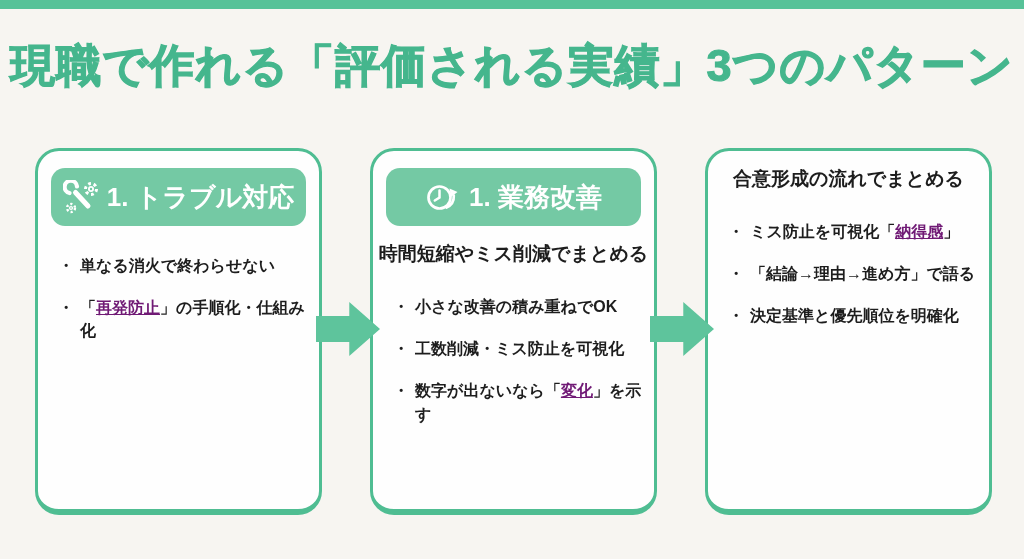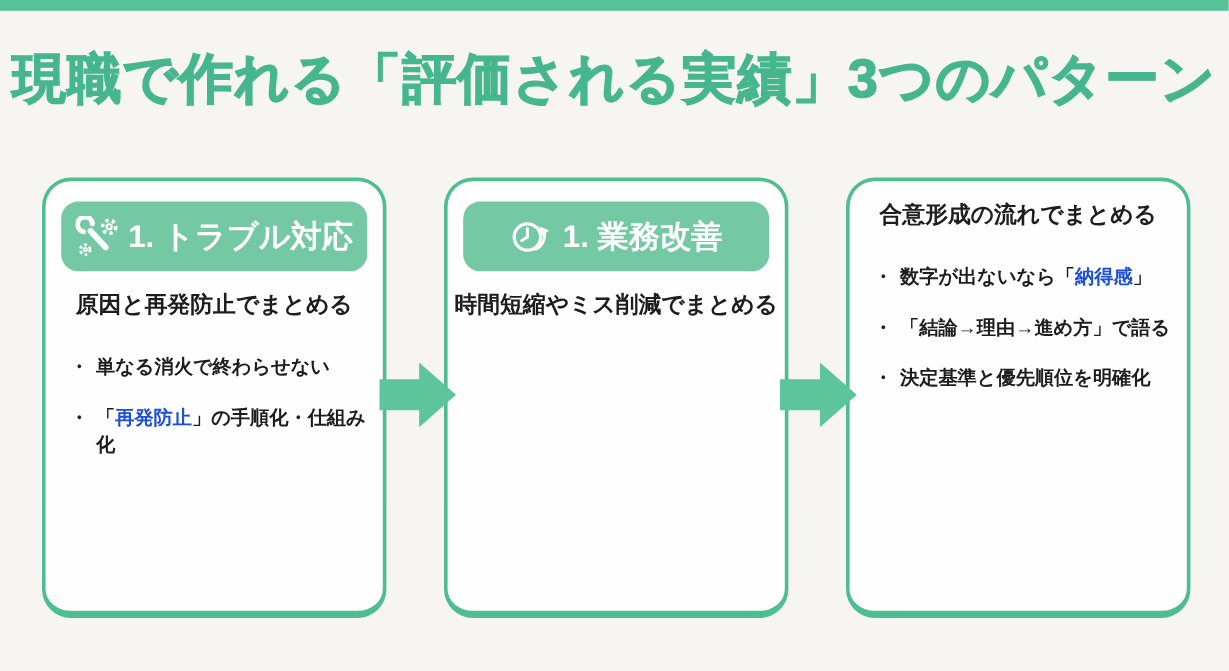--- a/index.html
+++ b/index.html
@@ -57,21 +57,21 @@
   }
   .bullets li {
     position:relative;
     padding-left:22px;
     margin-bottom:19px;
   }
   .bullets li::before {
     content:"・";
     position:absolute; left:0; top:0;
   }
-  .seg-orange { color:#1d4ed8; }
+  .seg-orange { color:#701a75;text-decoration:underline; }
   .flow-arrow {
     position:absolute; top:154px; width:64px; height:54px;
     background:#5ec49c;
     clip-path:polygon(0% 26%, 52% 26%, 52% 0%, 100% 50%, 52% 100%, 52% 74%, 0% 74%);
     z-index:2;
   }
   .flow-arrow.a1 { left:281px; }
   .flow-arrow.a2 { left:615px; }
 </style>
 </head>
@@ -90,46 +90,50 @@
           <path d="M6.5 13 A 6.2 6.2 0 1 1 14 6.5" stroke-width="4.2" stroke-linecap="round"></path>
           <line x1="12.5" y1="12.5" x2="25" y2="26" stroke-width="5" stroke-linecap="round"></line>
           <circle cx="28" cy="9" r="5.5" stroke-width="3" stroke-dasharray="2.8 2.8"></circle>
           <circle cx="28" cy="9" r="2.1" stroke-width="1.8"></circle>
           <circle cx="8" cy="28" r="4" stroke-width="2.4" stroke-dasharray="2.2 2.2"></circle>
           <circle cx="8" cy="28" r="1.4" stroke-width="1.4"></circle>
         </g>
       </svg>
       <span>1. トラブル対応</span>
     </div>
-    <div class="card-subtitle">原因と再発防止でまとめる</div>
     <ul class="bullets">
         <li><span>単なる消火で終わらせない</span></li>
         <li><span>「</span><span class="seg-orange">再発防止</span><span>」の手順化・仕組み化</span></li>
       </ul>
   </div>
 
   <div class="card">
     <div class="card-header">
       <svg class="hicon" width="36" height="34" viewBox="0 0 36 34">
         <g fill="none" stroke="#ffffff" stroke-linecap="round">
           <circle cx="14.5" cy="17.5" r="11" stroke-width="2.7"></circle>
           <path d="M14.5 10.5 L14.5 17.5 L9.8 20.5" stroke-width="2.5"></path>
           <path d="M21.5 27.5 A 12.5 12.5 0 0 0 28.8 15.5" stroke-width="2.7"></path>
         </g>
         <polygon points="24.5,8.5 32.5,12 26,17" fill="#ffffff"></polygon>
       </svg>
       <span>1. 業務改善</span>
     </div>
     <div class="card-subtitle">時間短縮やミス削減でまとめる</div>
+    <ul class="bullets">
+        <li><span>小さな改善の積み重ねでOK</span></li>
+        <li><span>工数削減・ミス防止を可視化</span></li>
+        <li><span>数字が出ないなら「</span><span class="seg-orange">変化</span><span>」を示す</span></li>
+      </ul>
   </div>
 
   <div class="card">
     <div class="card-subtitle">合意形成の流れでまとめる</div>
     <ul class="bullets">
-        <li><span>数字が出ないなら「</span><span class="seg-orange">納得感</span><span>」</span></li>
+        <li><span>ミス防止を可視化「</span><span class="seg-orange">納得感</span><span>」</span></li>
         <li><span>「結論→理由→進め方」で語る</span></li>
         <li><span>決定基準と優先順位を明確化</span></li>
       </ul>
   </div>
 
   <div class="flow-arrow a1"></div>
   <div class="flow-arrow a2"></div>
 </div>
 
 </body></html>

